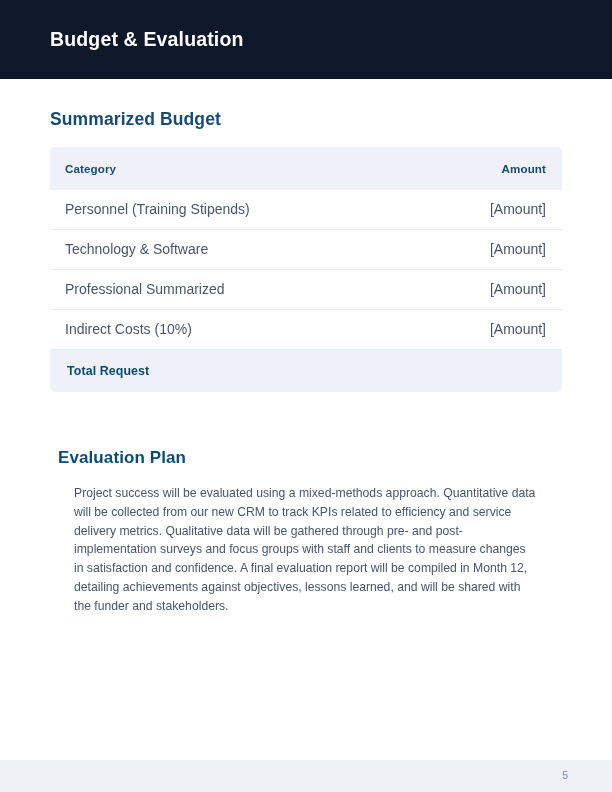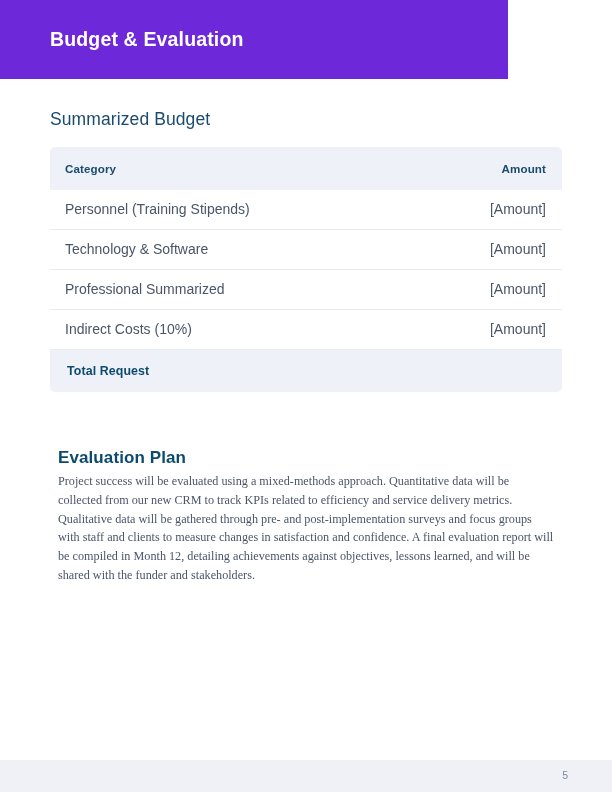--- a/index.html
+++ b/index.html
@@ -14,23 +14,23 @@
     position: relative;
     overflow: hidden;
     -webkit-font-smoothing: antialiased;
   }
 
   
   .page-header {
     position: absolute;
     left: 0;
     top: 0;
-    width: 508px;
+    width: 612px;
     height: 79px;
-    background: #6d28d9;
+    background: #0f172a;
     box-sizing: border-box;
   }
   .page-header-title {
     position: absolute;
     left: 50px;
     top: 28px;
     font-size: 19.5px;
     font-weight: bold;
     color: #ffffff;
     letter-spacing: 0.15px;
@@ -42,21 +42,21 @@
     position: absolute;
     left: 0;
     top: 79px;
     width: 612px;
   }
 
   .section-heading {
     position: absolute;
     left: 50px;
     font-size: 17.5px;
-    font-weight: normal;
+    font-weight: bold;
     color: #1a4b6e;
     letter-spacing: 0.1px;
     white-space: nowrap;
   }
   .section-heading.budget {
     top: 30px;
   }
 
   
   .budget-table {
@@ -132,22 +132,21 @@
     color: #0c4a6e;
     letter-spacing: 0.1px;
     margin: 0 0 4px 0;
     white-space: nowrap;
   }
   .eval-body {
     font-size: 12.2px;
     color: #4a5568;
     line-height: 18.8px;
     text-align: left;
-    margin: 0;
-    font-family: Liberation Serif, serif;
+    margin: 16px;
   }
 
   
   .page-footer {
     position: absolute;
     left: 0;
     top: 760px;
     width: 612px;
     height: 32px;
     background: #eff1f7;

